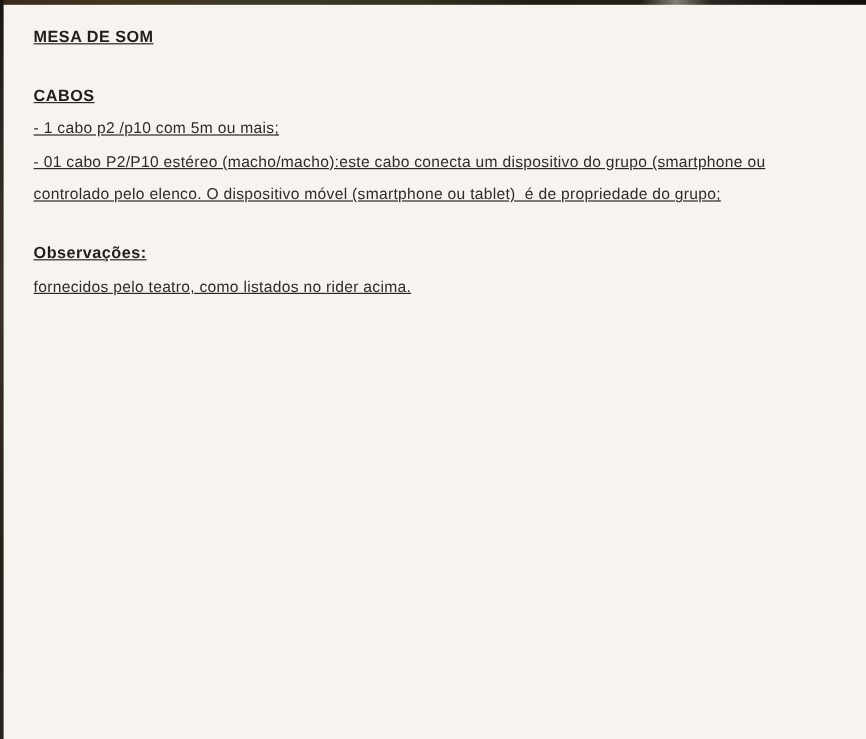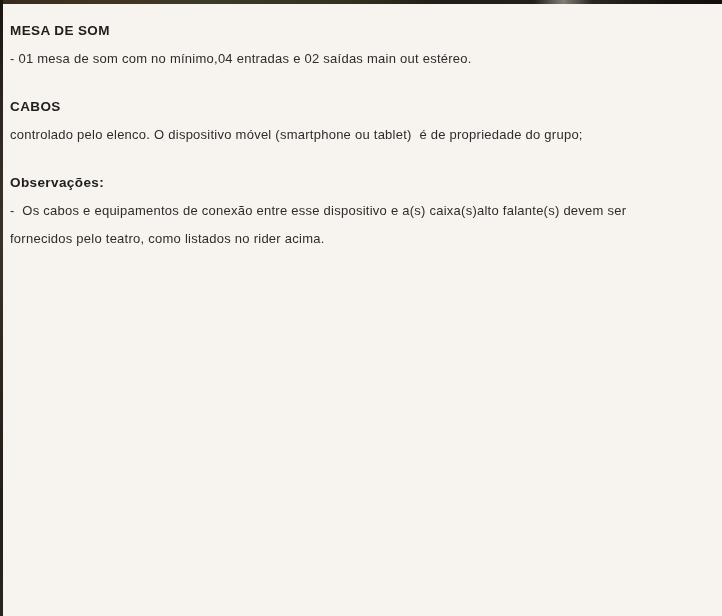--- a/index.html
+++ b/index.html
@@ -29,21 +29,22 @@
     top: 0; left: 0;
     width: 3px; height: 616px;
     background: linear-gradient(180deg,
       #181410 0%, #2e2620 18%, #3a322a 40%, #2c241d 62%, #241e18 82%, #2a241e 100%);
   }
   .document-page {
     position: absolute;
     top: 0; left: 0;
     box-sizing: border-box;
     width: 646px; height: 616px;
-    padding: 17px 6px 0 10px;
+    padding: 17px 6px 0 28px;
+    text-decoration: underline;
   }
   section {
     margin: 0 0 21px 0;
   }
   .heading {
     font-size: 13.5px;
     font-weight: 700;
     letter-spacing: 0.4px;
     line-height: 27.6px;
     white-space: pre;
@@ -59,24 +60,24 @@
   }
 </style>
 </head>
 <body>
 
 <div class="top-edge-bar"></div>
 <div class="left-edge-bar"></div>
 <div class="document-page">
     <section>
       <div class="heading">MESA DE SOM</div>
-      <div class="line">- 01 mesa de som com no mínimo,04 entradas e 02 saídas main out estéreo.</div>
     </section>
     <section>
       <div class="heading">CABOS</div>
+      <div class="line">- 1 cabo p2 /p10 com 5m ou mais;</div>
+      <div class="line">- 01 cabo P2/P10 estéreo (macho/macho):este cabo conecta um dispositivo do grupo (smartphone ou</div>
       <div class="line">controlado pelo elenco. O dispositivo móvel (smartphone ou tablet)  é de propriedade do grupo;</div>
     </section>
     <section>
       <div class="heading">Observações:</div>
-      <div class="line">-  Os cabos e equipamentos de conexão entre esse dispositivo e a(s) caixa(s)alto falante(s) devem ser</div>
       <div class="line">fornecidos pelo teatro, como listados no rider acima.</div>
     </section>
   </div>
 
 </body></html>

